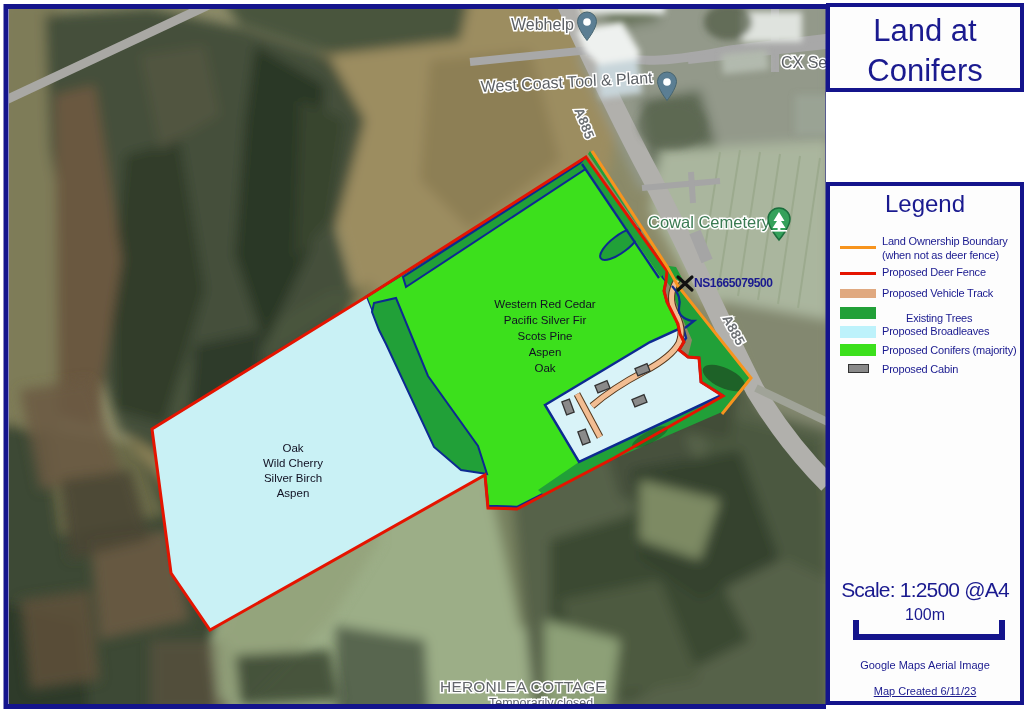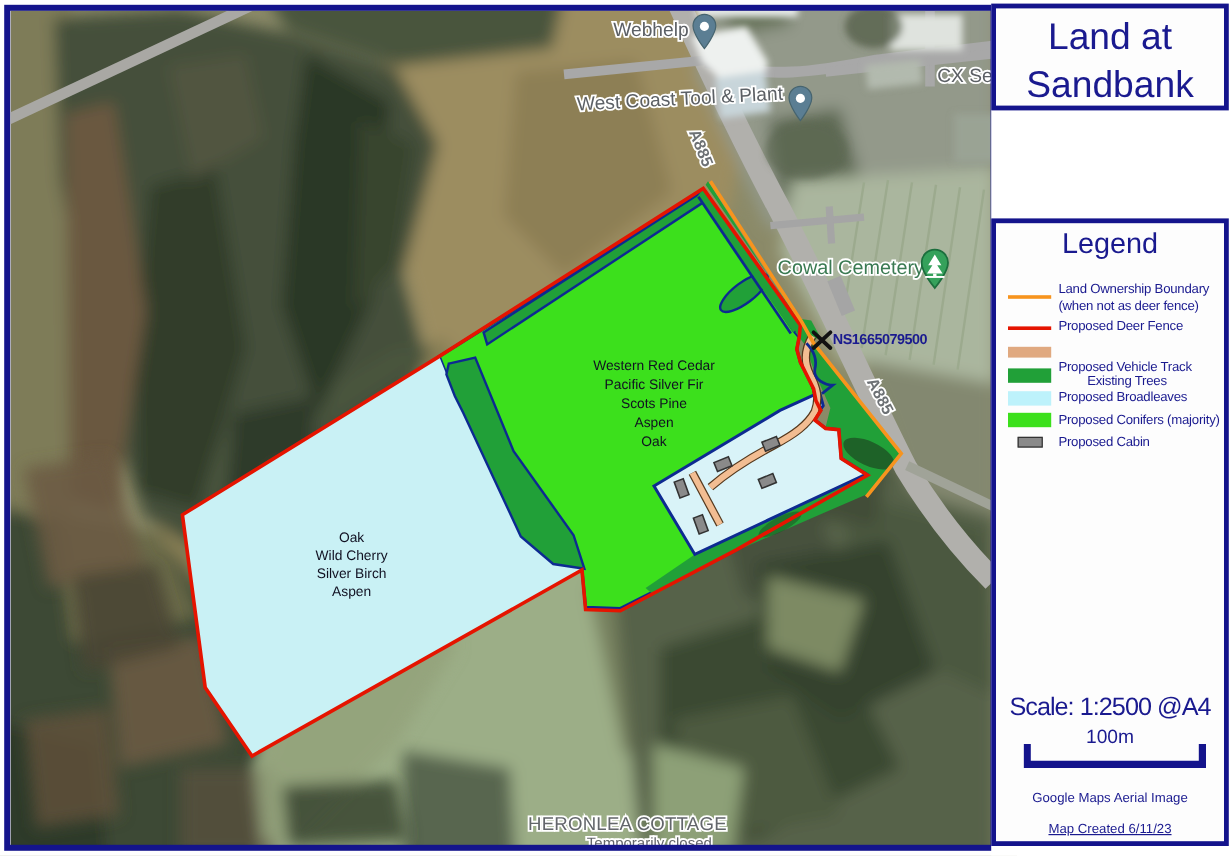--- a/index.html
+++ b/index.html
@@ -236,38 +236,38 @@
 </g>
 </g>
 
 <rect x="6" y="6.5" width="822" height="700" fill="none" stroke="#14148c" stroke-width="5"></rect>
 </svg>
 
 <div id="sidebar">
 
 <div class="sbox" style="top:3px;height:81px;">
 <div class="ctr" style="font-size:31px;margin-top:6px;">Land at</div>
-<div class="ctr" style="font-size:31px;margin-top:4px;">Sandbank</div>
+<div class="ctr" style="font-size:31px;margin-top:4px;">Conifers</div>
 </div>
 
 
 <div class="sbox" style="top:182px;height:515px;">
 
 <div class="ctr" style="font-size:24px;margin-top:4px;">Legend</div>
 
 <div style="position:absolute;left:10px;top:52px;width:180px;color:#1a1a8f;font-size:11px;letter-spacing:-0.2px;white-space:nowrap;">
 
 <div style="position:absolute;left:0;top:8px;width:36px;height:3px;background:#f7941e;"></div>
 <div style="position:absolute;left:42px;top:-3px;line-height:13.5px;">Land Ownership Boundary<br>(when not as deer fence)</div>
 
 <div style="position:absolute;left:0;top:34px;width:36px;height:3px;background:#e51400;"></div>
 <div style="position:absolute;left:42px;top:28px;">Proposed Deer Fence</div>
 
 <div style="position:absolute;left:0;top:51px;width:36px;height:9px;background:#e0a980;"></div>
-<div style="position:absolute;left:42px;top:62px;">Proposed Vehicle Track</div>
+<div style="position:absolute;left:42px;top:49px;">Proposed Vehicle Track</div>
 
 <div style="position:absolute;left:0;top:69px;width:36px;height:12px;background:#21a038;"></div>
 <div style="position:absolute;left:42px;top:74px;margin-left:24px;">Existing Trees</div>
 
 <div style="position:absolute;left:0;top:88px;width:36px;height:12px;background:#bdf2fb;"></div>
 <div style="position:absolute;left:42px;top:87px;">Proposed Broadleaves</div>
 
 <div style="position:absolute;left:0;top:106px;width:36px;height:12px;background:#3ce01c;"></div>
 <div style="position:absolute;left:42px;top:106px;">Proposed Conifers (majority)</div>
 

